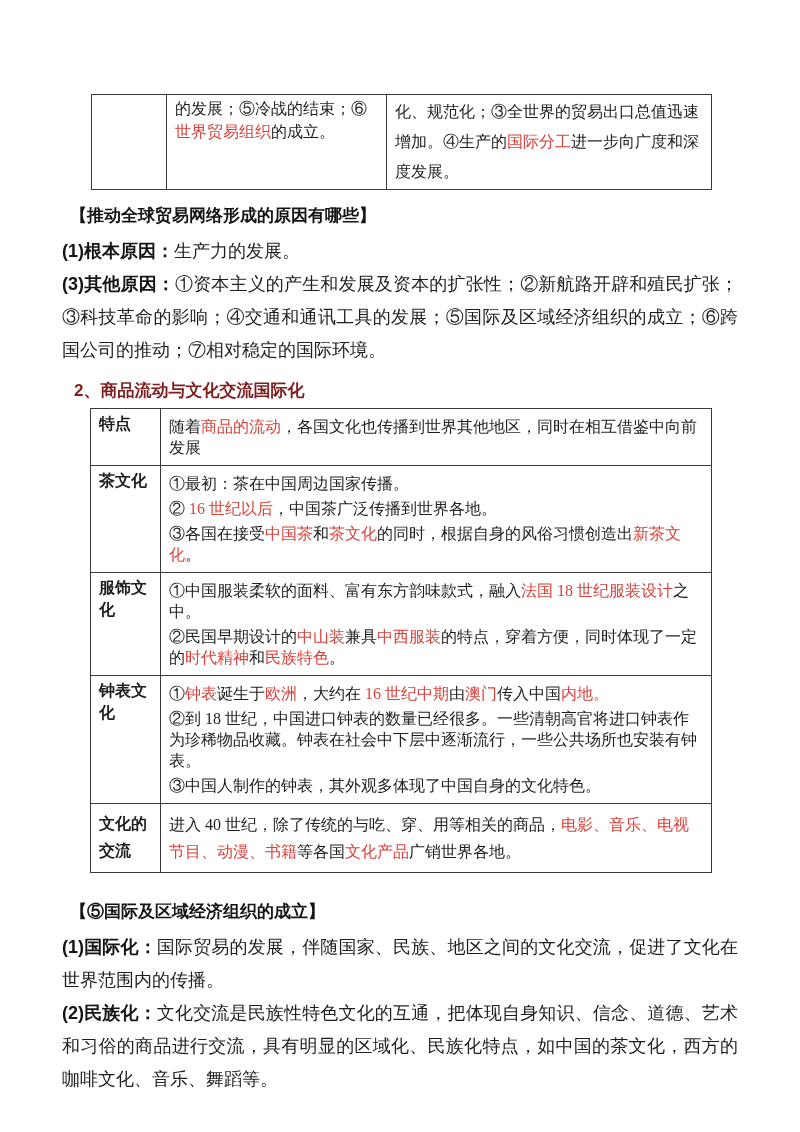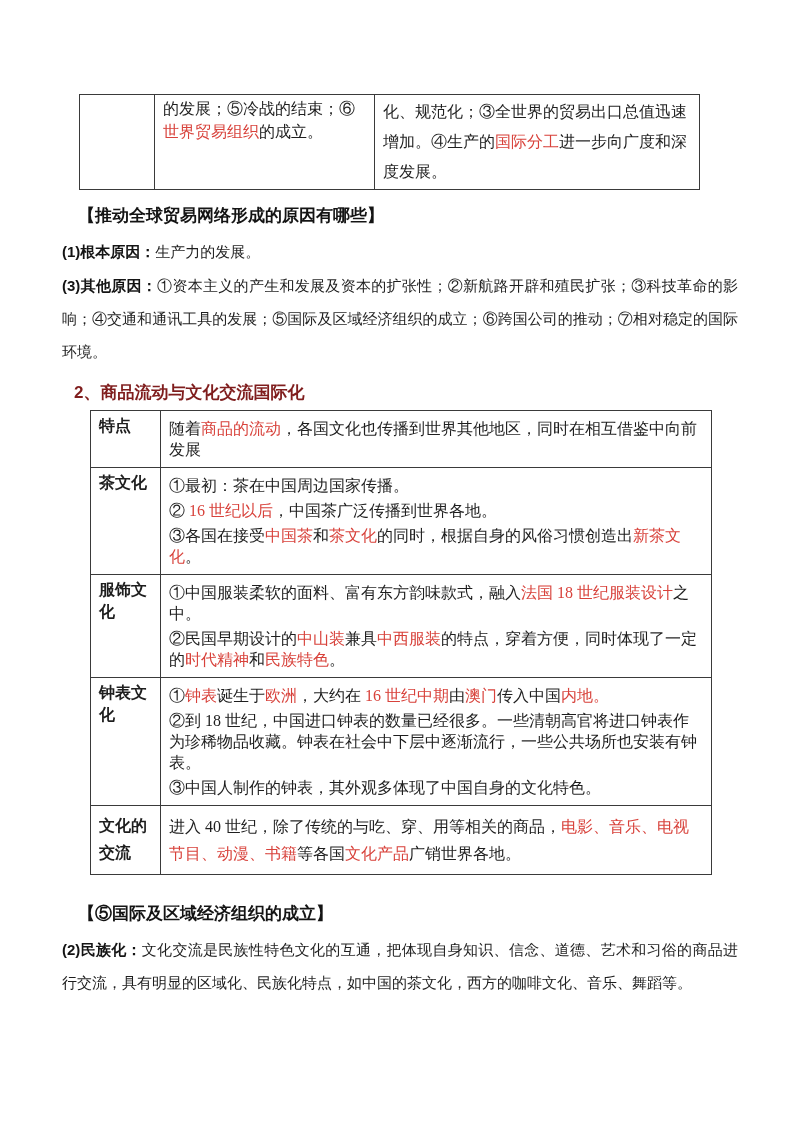--- a/index.html
+++ b/index.html
@@ -9,48 +9,48 @@
     color:#1e1e1e;
     font-family:"Liberation Serif", serif;
     overflow:hidden;
   }
   .page{box-sizing:border-box;width:800px;height:1132px;padding:94px 62px 0 62px;}
 
   
   table{border-collapse:collapse;table-layout:fixed;}
   td{border:1.2px solid #3a3a3a;vertical-align:top;font-size:16px;}
 
-  .top-table{width:620px;margin-left:17px;}
+  .top-table{width:620px;margin-left:29px;}
   .top-table td{padding:2px 8px;}
   .top-table .cell-tight{line-height:23px;}
   .top-table .cell-loose{line-height:30px;}
 
   .main-table{width:621px;margin-left:28px;margin-top:4px;}
   .main-table td{padding:3px 8px;}
   .main-table td.lbl{
     font-family:"Liberation Sans", sans-serif;
     font-weight:bold;line-height:22px;padding:4px 8px;
   }
   .main-table td.content p{margin:4px 0;line-height:21px;}
   .main-table tr:last-child td.lbl{text-align:left;line-height:27px;padding-top:6px;}
   .main-table tr:last-child td.content p{line-height:27px;}
 
   
   .red{color:#d8423b;}
   .bracket-heading{
     font-family:"Liberation Sans", sans-serif;
     font-weight:bold;font-size:17px;line-height:22px;
-    margin:15px 0 8px 16px;color:#141414;
+    margin:15px 0 8px 8px;color:#141414;
   }
   .sec-title{
     font-family:"Liberation Sans", sans-serif;
     font-weight:bold;font-size:17px;line-height:22px;
     margin:13px 0 6px 12px;color:#7f1d1d;
   }
-  .item-para{font-size:15px;line-height:33px;margin:0;text-align:justify;}
+  .item-para{font-size:18px;line-height:33px;margin:0;text-align:justify;}
   .item-para .label{
     font-family:"Liberation Sans", sans-serif;
     font-weight:bold;color:#141414;
   }
   .list-block{margin:0;}
 </style>
 </head>
 <body>
 
 <div class="page">
@@ -117,17 +117,18 @@
           <td class="lbl">文化的交流</td>
           <td class="content">
             <p><span>进入 40 世纪，除了传统的与吃、穿、用等相关的商品，</span><span class="red">电影、音乐、电视节目、动漫、书籍</span><span>等各国</span><span class="red">文化产品</span><span>广销世界各地。</span></p>
           </td>
         </tr>
       </tbody>
   </table>
 
   <div class="bracket-heading" style="margin-top:28px;">【⑤国际及区域经济组织的成立】</div>
   <div class="list-block">
+      <p class="item-para"><span class="label">(1)国际化：</span><span>国际贸易的发展，伴随国家、民族、地区之间的文化交流，促进了文化在世界范围内的传播。</span></p>
       <p class="item-para"><span class="label">(2)民族化：</span><span>文化交流是民族性特色文化的互通，把体现自身知识、信念、道德、艺术和习俗的商品进行交流，具有明显的区域化、民族化特点，如中国的茶文化，西方的咖啡文化、音乐、舞蹈等。</span></p>
       <p class="item-para"></p>
     </div>
 
 </div>
 
 </body></html>

